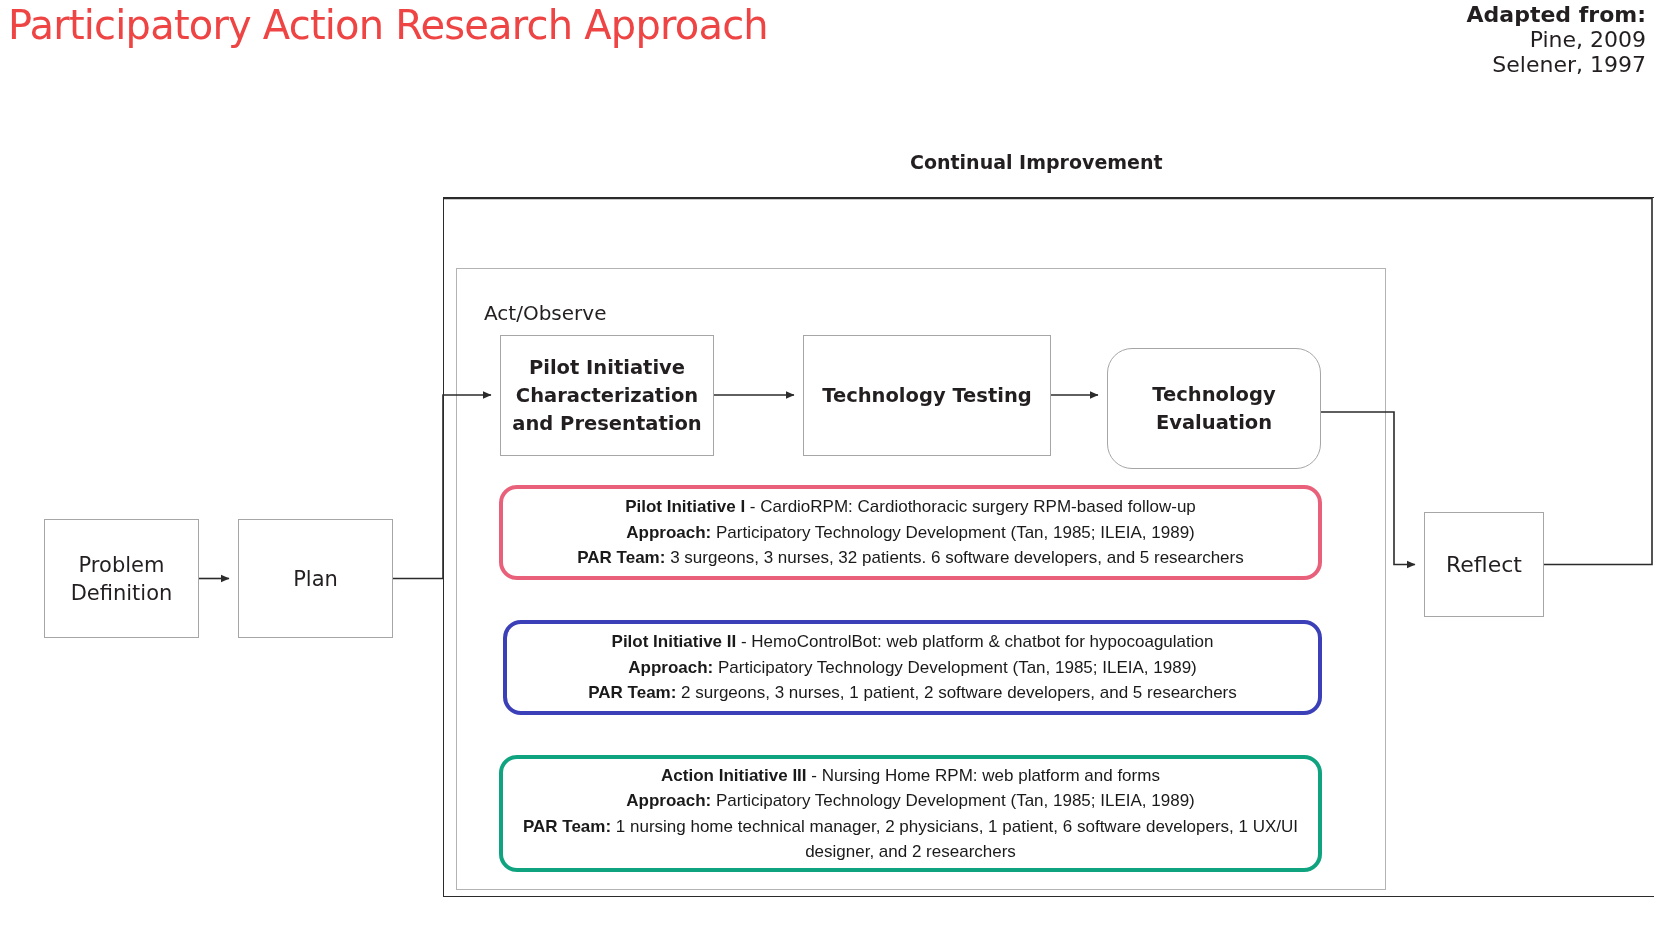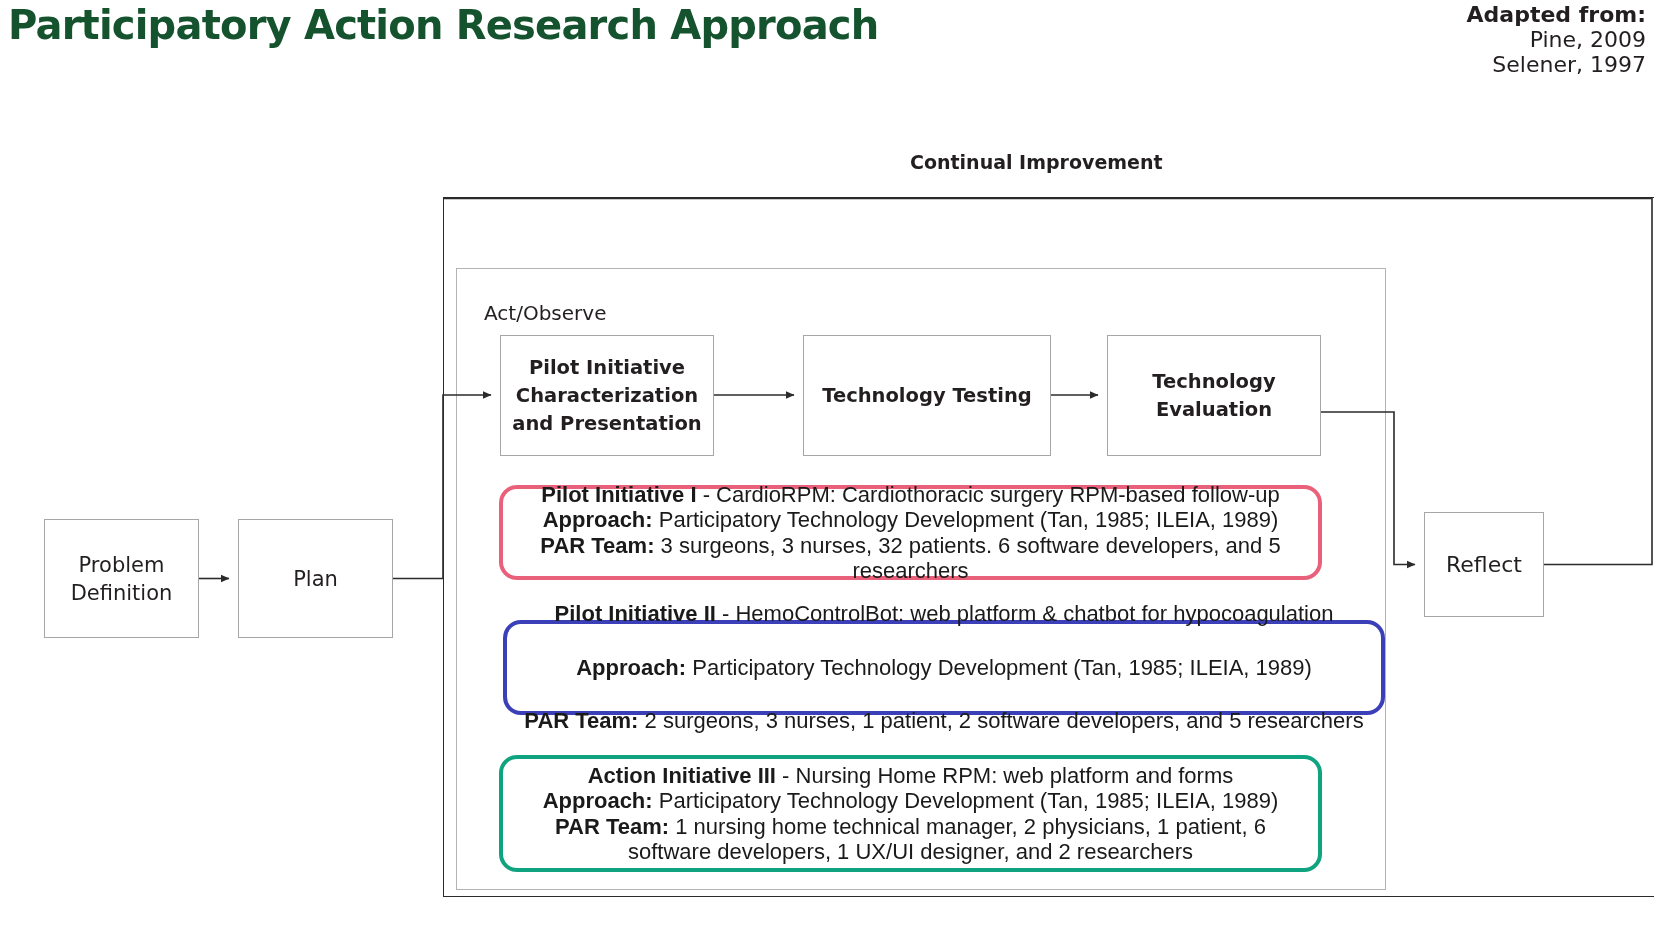--- a/index.html
+++ b/index.html
@@ -11,24 +11,24 @@
     position:relative;
     overflow:hidden;
   }
   .canvas{position:absolute;left:0;top:0;width:1654px;height:943px;}
   .abs{position:absolute;}
 
   
   #page-title{
     left:8px;top:2px;
     font-family:"DejaVu Sans", sans-serif;
-    font-weight:bold;
+    font-weight:normal;
     font-size:40px;
     letter-spacing:-0.8px;
-    color:#14532d;
+    color:#ef4444;
     white-space:nowrap;
   }
   #adapted-block{
     right:8px;top:2px;
     text-align:right;
     font-family:"DejaVu Sans", sans-serif;
     font-size:22px;
     line-height:25px;
     color:#231f20;
   }
@@ -74,40 +74,40 @@
     font-family:"DejaVu Sans", sans-serif;
     color:#231f20;
   }
   .pbox.bold{font-weight:bold;font-size:19.5px;line-height:28px;}
   .pbox.light{font-weight:normal;font-size:21px;line-height:28px;}
 
   #box-problem-definition{left:44px;top:519px;width:155px;height:119px;text-align:center;}
   #box-plan{left:238px;top:519px;width:155px;height:119px;}
   #box-pilot-characterization{left:500px;top:335px;width:214px;height:121px;}
   #box-technology-testing{left:803px;top:335px;width:248px;height:121px;}
-  #box-technology-evaluation{left:1107px;top:335px;width:214px;height:121px;}
+  #box-technology-evaluation{left:1107px;top:348px;width:214px;height:121px;border-radius:25px;}
   #box-reflect{left:1424px;top:512px;width:120px;height:105px;}
   #box-reflect{font-size:22px;}
 
   
   .pcard{
     box-sizing:border-box;
     border-radius:18px;
     background:#ffffff;
     text-align:center;
     font-family:"Liberation Sans", sans-serif;
-    font-size:22px;
+    font-size:17px;
     line-height:25.5px;
     color:#1a1a1a;
     display:flex;flex-direction:column;justify-content:center;
     padding:4px 14px;
   }
   .pcard b{font-weight:bold;}
   #card-pilot-1{left:499px;top:485px;width:823px;height:95px;border:4px solid #e8607a;}
-  #card-pilot-2{left:503px;top:620px;width:882px;height:95px;border:4px solid #3b3fb8;gap:28px;}
+  #card-pilot-2{left:503px;top:620px;width:819px;height:95px;border:4px solid #3b3fb8;}
   #card-pilot-3{left:499px;top:755px;width:823px;height:117px;border:4px solid #0fa37f;}
 
   
   #connectors{left:0;top:0;width:1654px;height:943px;pointer-events:none;}
 </style>
 </head>
 <body>
 
 <div class="canvas">
 

